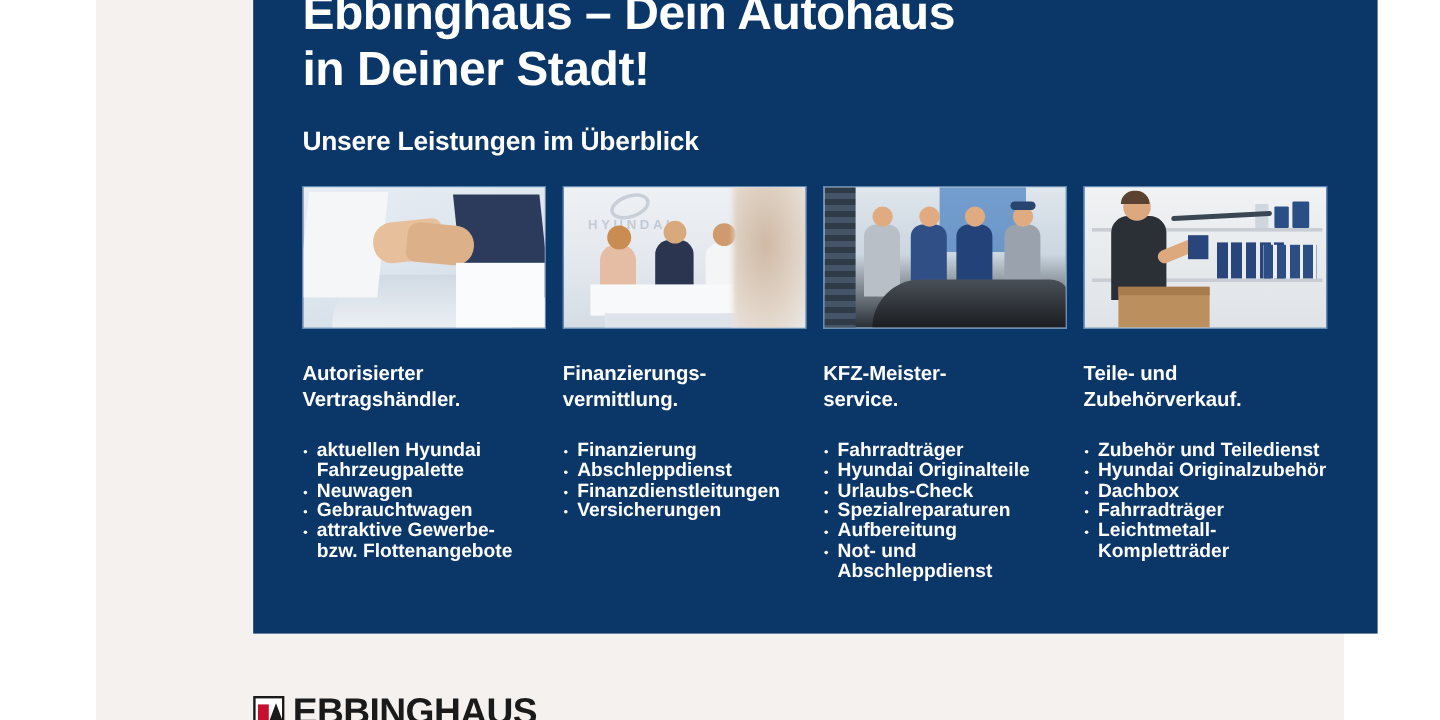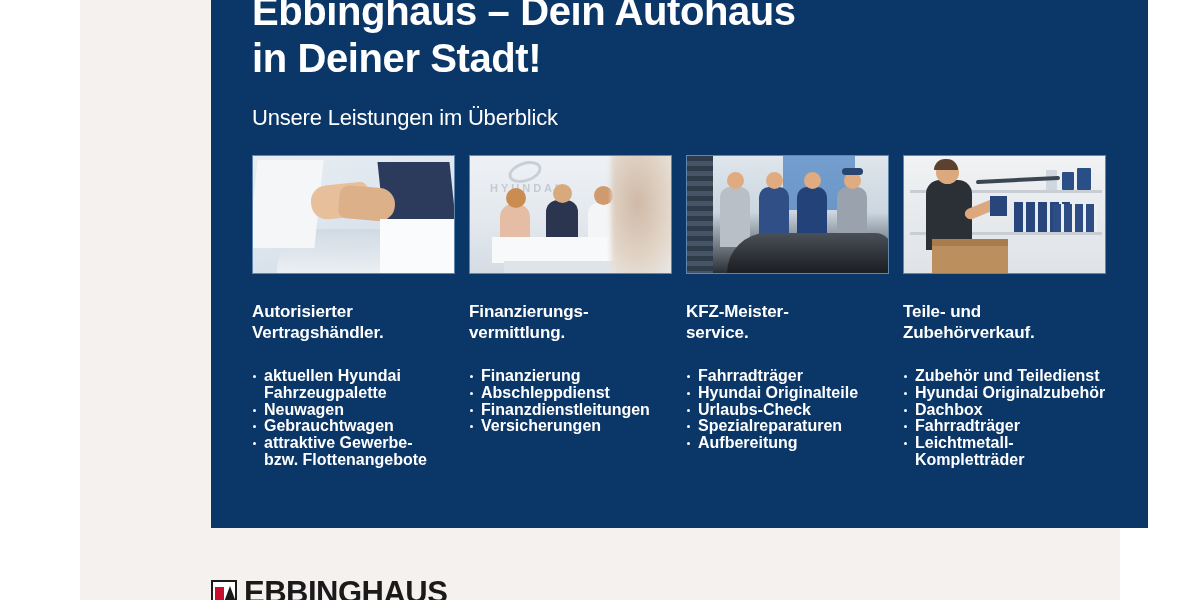--- a/index.html
+++ b/index.html
@@ -40,21 +40,21 @@
     line-height:47px;
     font-weight:700;
     letter-spacing:-0.4px;
     padding-top:128px;
     white-space:pre-line;
   }
   #hero-subtitle{
     color:#ffffff;
     font-size:22px;
     line-height:28px;
-    font-weight:400;
+    font-weight:700;
     letter-spacing:-0.2px;
     margin-top:22px;
   }
 
   
   #services-grid{
     position:absolute;
     left:172px; top:155px;
     width:855px;
     display:flex;
@@ -270,20 +270,22 @@
         </div>
       </div>
       <h3 class="service-title">KFZ-Meister-
 service.</h3>
       <ul class="service-list">
         <li>Fahrradträger</li>
         <li>Hyundai Originalteile</li>
         <li>Urlaubs-Check</li>
         <li>Spezialreparaturen</li>
         <li>Aufbereitung</li>
+        <li>Not- und
+Abschleppdienst</li>
       </ul>
     </div>
 
     <div class="service-col">
       <div class="service-photo">
         <div class="ph-inner ph4">
           <div class="shelf s1"></div>
           <div class="shelf s2"></div>
           <div class="box b1"></div>
           <div class="box b2"></div>

